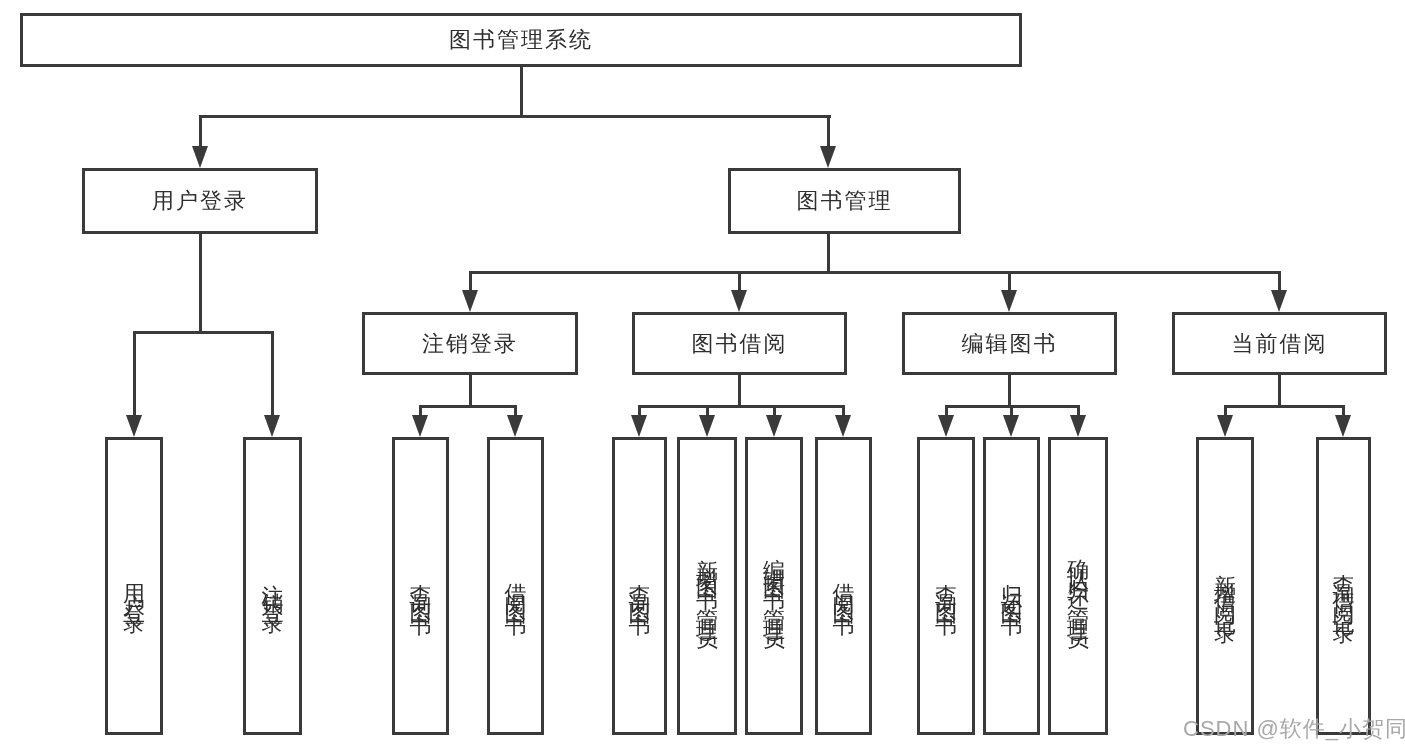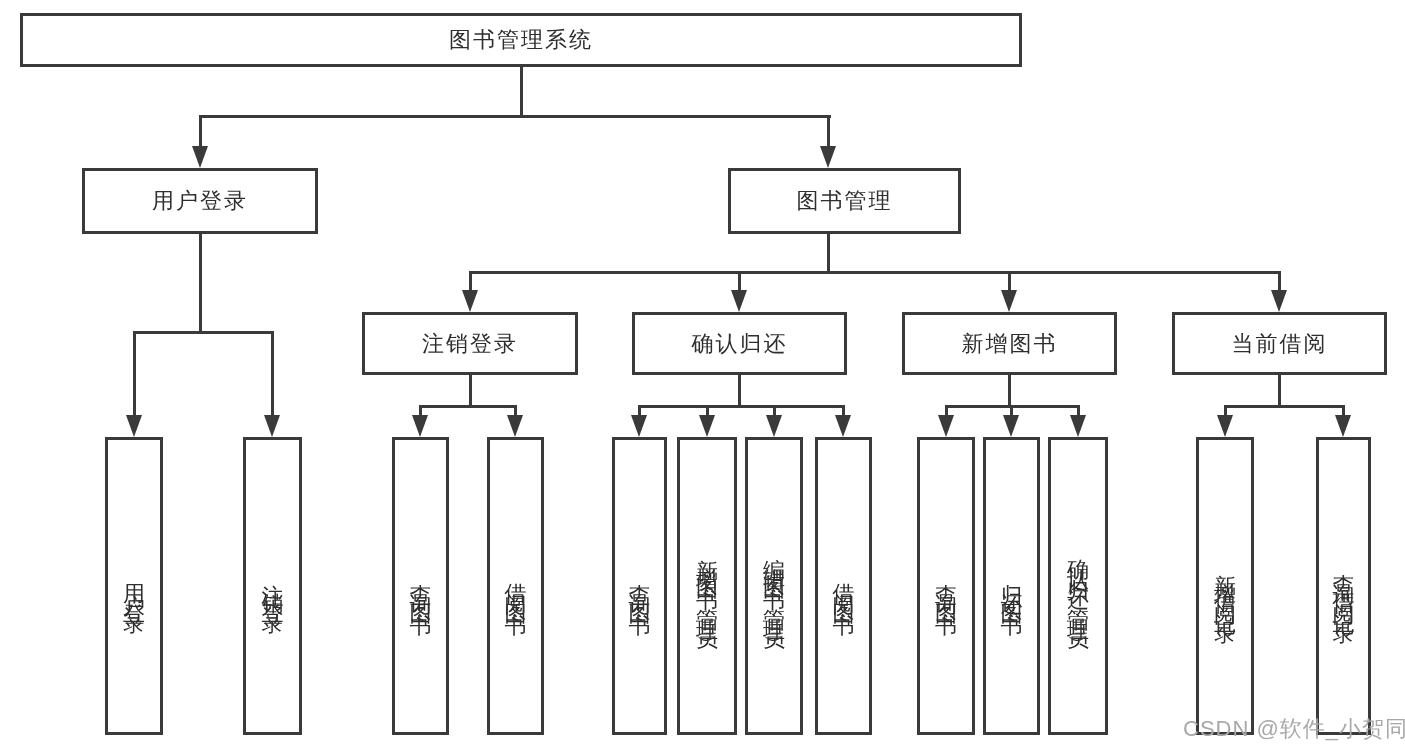--- a/index.html
+++ b/index.html
@@ -75,24 +75,24 @@
   <div class="arrow" style="left:731px;top:290px"></div>
   <div class="vline" style="left:1008px;top:271px;height:19px"></div>
   <div class="arrow" style="left:1001px;top:290px"></div>
   <div class="vline" style="left:1278px;top:271px;height:19px"></div>
   <div class="arrow" style="left:1271px;top:290px"></div>
 
   <div class="box" style="left:362px;top:312px;width:216px;height:63px">
     <span class="hlabel">注销登录</span>
   </div>
   <div class="box" style="left:632px;top:312px;width:215px;height:63px">
-    <span class="hlabel">确认归还</span>
+    <span class="hlabel">图书借阅</span>
   </div>
   <div class="box" style="left:902px;top:312px;width:215px;height:63px">
-    <span class="hlabel">新增图书</span>
+    <span class="hlabel">编辑图书</span>
   </div>
   <div class="box" style="left:1172px;top:312px;width:215px;height:63px">
     <span class="hlabel">当前借阅</span>
   </div>
 
   <div class="vline" style="left:468.5px;top:375px;height:33px"></div>
   <div class="hline" style="left:419px;top:405px;width:98px"></div>
   <div class="vline" style="left:419px;top:405px;height:11px"></div>
   <div class="arrow" style="left:412px;top:415px"></div>
   <div class="vline" style="left:514px;top:405px;height:11px"></div>

